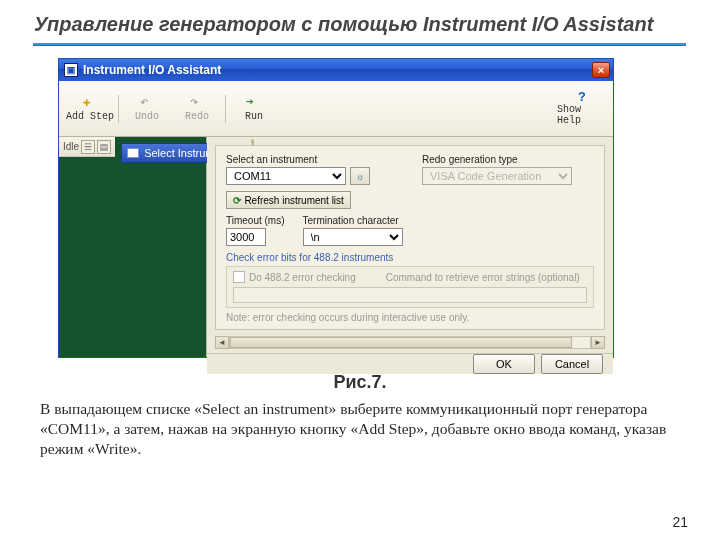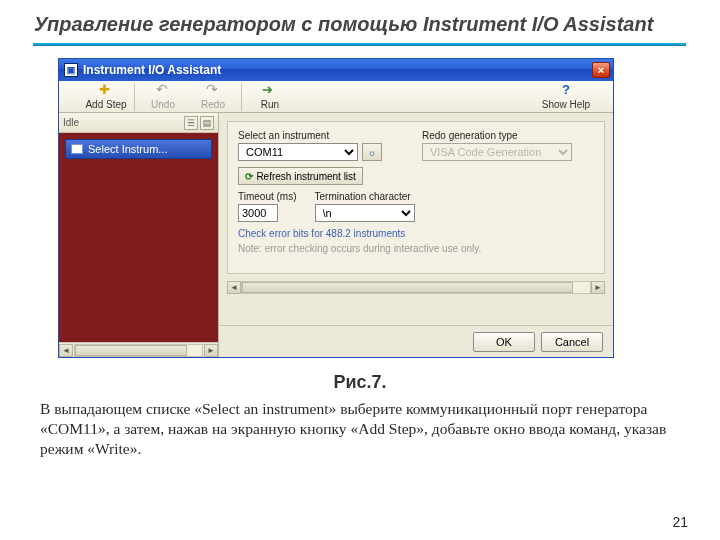--- a/index.html
+++ b/index.html
@@ -61,25 +61,26 @@
   .tbclose {
     width: 18px; height: 16px;
     background: linear-gradient(to bottom, #f7a18a, #e25b36 50%, #c22f0b);
     border: 1px solid #8a1d00; border-radius: 2px;
     color: #fff; font-weight: bold; font-size: 11px;
     display: flex; align-items: center; justify-content: center;
     line-height: 1;
   }
 
   .toolbar {
-    height: 32px;
+    height: 56px;
     background: linear-gradient(to bottom, #fdfcf8, #efebdb);
     border-bottom: 1px solid #b8b4a0;
     display: flex; align-items: center;
-    padding: 0 22px;
+    padding: 0 6px;
+    font-family: Liberation Mono, monospace;
   }
   .tbtn {
     display: flex; flex-direction: column; align-items: center; justify-content: center;
     width: 50px; height: 34px;
     font-size: 10px; color: #333;
     cursor: default;
   }
   .tbtn.disabled { color: #9c9c9c; }
   .tbtn .ico { width: 16px; height: 14px; margin-bottom: 1px; position: relative; }
   .tsep { width: 1px; height: 28px; background: #c8c4b2; margin: 0 3px; }
@@ -87,24 +88,24 @@
   .ico.plus::before { content: "✚"; color: #d6a400; position: absolute; left: 1px; top: -2px; font-size: 13px; }
   .ico.undo::before { content: "↶"; color: #9c9c9c; position: absolute; left: 1px; top: -3px; font-size: 14px; }
   .ico.redo::before { content: "↷"; color: #9c9c9c; position: absolute; left: 1px; top: -3px; font-size: 14px; }
   .ico.run::before  { content: "➔"; color: #2f8a2f; position: absolute; left: 0; top: -2px; font-size: 13px; }
   .ico.help::before { content: "?"; color: #1060c0; font-weight: bold; position: absolute; left: 4px; top: -2px; font-size: 13px; }
 
   .body {
     flex: 1; display: flex; min-height: 0;
   }
   .left {
-    width: 160px;
-    display: flex; flex-direction: column;
+    width: 148px;
+    display: flex; flex-direction: row;
     border-right: 1px solid #b8b4a0;
-    background: #7f1d1d;
+    background: #14532d;
   }
   .left-status {
     height: 20px;
     background: linear-gradient(to bottom, #f7f4e8, #e7e3d0);
     border-bottom: 1px solid #c8c4b2;
     display: flex; align-items: center; justify-content: space-between;
     padding: 0 4px; font-size: 10px; color: #555;
   }
   .left-status .miniico {
     width: 14px; height: 14px; border: 1px solid #a8a48f; background: #f3f0e2;
@@ -190,21 +191,21 @@
   }
   .right-scroll .track { flex:1; height:13px; background:#f3f0e2; border:1px solid #c8c4b2; position:relative;}
   .right-scroll .thumb { position:absolute; left:0; top:0; width:95%; height:100%; background:linear-gradient(to bottom,#ece9d8,#d8d4c0); border:1px solid #b8b4a0;}
   .right-scroll .arr { width:14px; height:13px; background:linear-gradient(to bottom,#ece9d8,#d8d4c0); border:1px solid #b8b4a0; display:flex;align-items:center;justify-content:center;font-size:8px;color:#555;}
 
   .footer {
     height: 32px;
     border-top: 1px solid #c8c4b2;
     background: #ece9d8;
     display: flex; align-items: center; justify-content: flex-end;
-    padding: 0 10px; gap: 6px; margin-top: 26px;
+    padding: 0 10px; gap: 6px;
   }
   .footer .fbtn {
     height: 20px; min-width: 62px;
     border: 1px solid #8a8a8a; border-radius: 2px;
     background: linear-gradient(to bottom,#fdfcf7,#e6e3d3);
     font-size: 11px;
     display: flex; align-items: center; justify-content: center;
   }
 
   .caption {
@@ -328,20 +329,30 @@
               </div>
               <div>
                 <div class="lbl">Termination character</div>
                 <select class="input" style="width:100px;">
                   <option>\n</option>
                 </select>
               </div>
             </div>
 
             <div class="section-title">Check error bits for 488.2 instruments</div>
+            <div class="subpanel">
+              <div style="display:flex; align-items:center; gap:30px;">
+                <label class="checkbox">
+                  <span class="box"></span>
+                  <span>Do 488.2 error checking</span>
+                </label>
+                <span>Command to retrieve error strings (optional)</span>
+              </div>
+              <div class="cmdfield"></div>
+            </div>
             <div class="note">Note: error checking occurs during interactive use only.</div>
           </div>
 
           <div class="right-scroll">
             <div class="arr">◄</div>
             <div class="track">
                 <div class="thumb"></div>
               </div>
             <div class="arr">►</div>
           </div>

